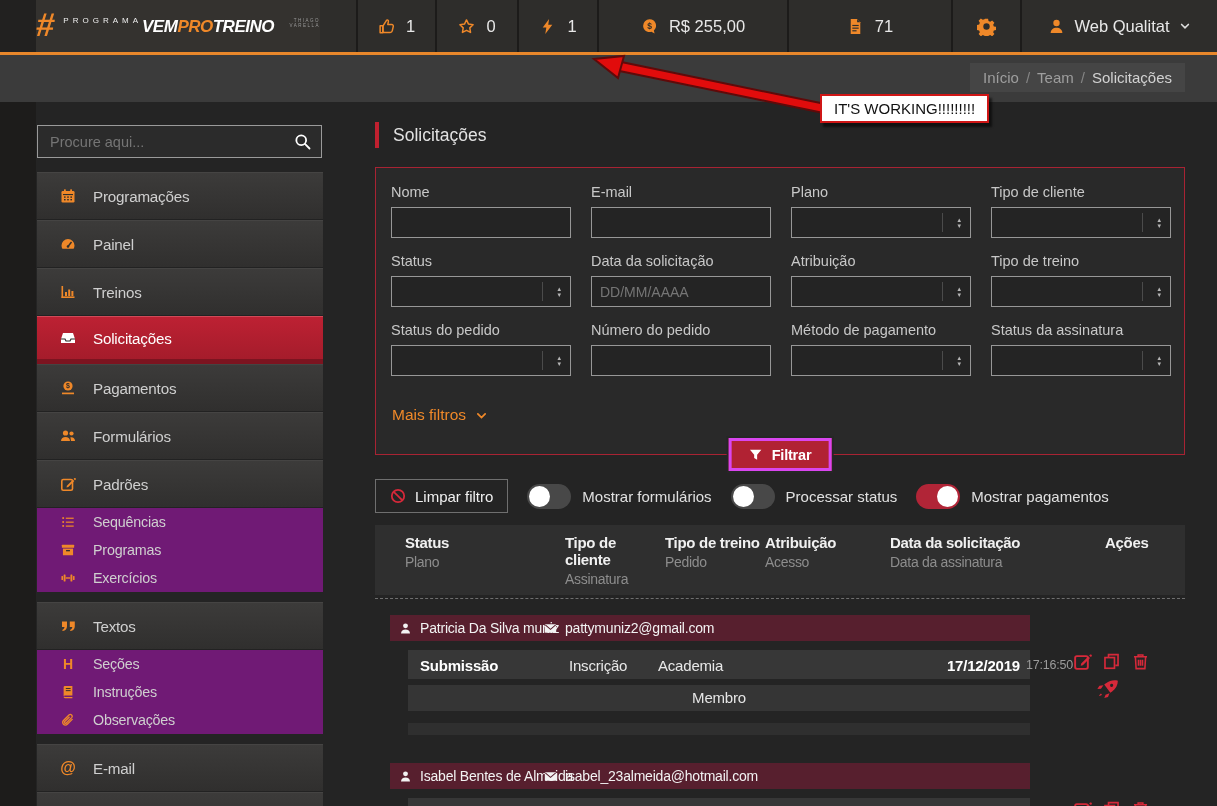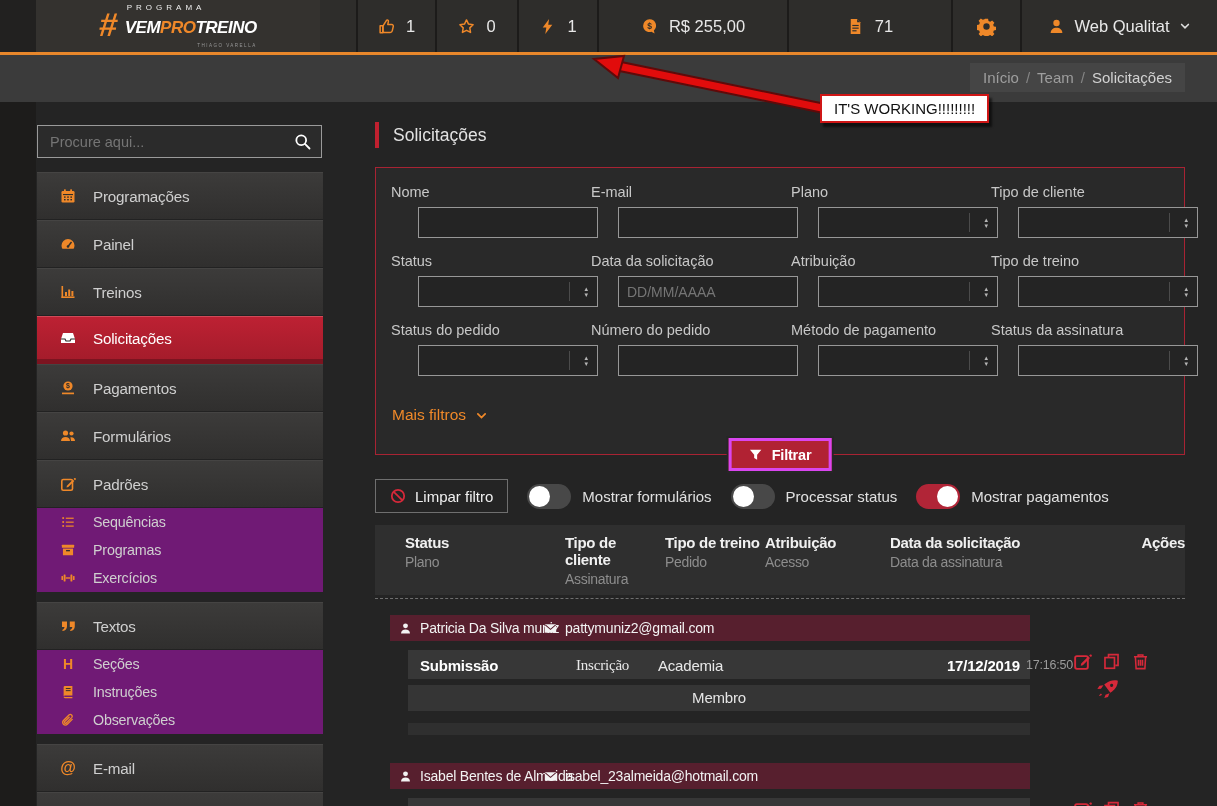--- a/index.html
+++ b/index.html
@@ -9,21 +9,21 @@
   .icn{display:inline-flex;align-items:center;justify-content:center;line-height:0;}
   .icn svg{width:1em;height:1em;}
   .tglyph{font-weight:bold;font-style:normal;line-height:1;}
 
   
   .topbar{position:absolute;left:0;top:0;width:1217px;height:52px;background:#2e2d2b;
           border-bottom:3px solid #e8872b;display:flex;align-items:stretch;}
   .tb-strip{width:36px;background:#222120;}
   .tb-logo{width:284px;background:#34322f;display:flex;align-items:center;justify-content:center;gap:7px;cursor:pointer;}
   .logo-hash{color:#ef8829;font-size:33px;font-weight:bold;font-style:italic;transform:skewX(-6deg);margin-top:-2px;}
-  .logo-col{display:flex;flex-direction:column;line-height:1;gap:6px;}
+  .logo-col{display:flex;flex-direction:row;line-height:1;}
   .logo-top{color:#eee;font-size:8px;letter-spacing:4px;margin-left:2px;}
   .logo-main{color:#fff;font-size:17px;font-weight:bold;font-style:italic;letter-spacing:-0.5px;margin-top:1px;}
   .logo-main .o{color:#ef8829;}
   .logo-sub{color:#999;font-size:4.5px;letter-spacing:1.5px;text-align:right;margin-top:2px;}
   .tb-flex{flex:1;}
   .tb-seg{display:flex;align-items:center;justify-content:center;gap:11px;border-left:2px solid #1c1b1a;
           color:#e8e8e8;font-size:16.5px;cursor:pointer;}
   .tb-seg .icn{color:#ef8829;font-size:17px;}
   .st-thumbs-up{width:77px;} .st-star{width:80px;} .st-lightning{width:78px;}
   .st-money{width:188px;} .st-document{width:162px;}
@@ -67,21 +67,21 @@
   .main{position:absolute;left:375px;top:102px;width:810px;}
   .titlerow{margin-top:19px;height:28px;display:flex;align-items:center;gap:14px;}
   .titlebar{width:4px;height:26px;background:#c0202f;}
   .pagetitle{margin:0;font-size:17.5px;font-weight:normal;color:#e2e2e2;}
 
   .filterpanel{position:relative;margin-top:18px;box-sizing:border-box;width:810px;height:288px;
                background:#292929;border:1px solid #a82333;padding:16px 0 0 15px;}
   .ffields{display:grid;grid-template-columns:repeat(4,180px);column-gap:20px;row-gap:15px;}
   .flabel{color:#c8c8c8;font-size:14.5px;margin-bottom:7px;}
   .finput,.fselect{box-sizing:border-box;width:180px;height:31px;background:#242424;
-        border:1px solid #979797;color:#ddd;font-family:inherit;font-size:14px;padding:0 8px;margin-left:27px;}
+        border:1px solid #979797;color:#ddd;font-family:inherit;font-size:14px;padding:0 8px;}
   .fselect{position:relative;cursor:pointer;}
   .fselect::before{content:"";position:absolute;right:27px;top:5px;bottom:5px;width:1px;background:#4b4b4b;}
   .fselect::after{content:"▴\A▾";white-space:pre;position:absolute;right:9px;top:50%;
         transform:translateY(-50%);font-size:7px;line-height:6px;color:#b5b5b5;text-align:center;}
   .morefilters{position:absolute;left:16px;bottom:30px;color:#ef8829;font-size:15.5px;
         display:flex;align-items:center;gap:9px;cursor:pointer;}
   .morefilters .icn{font-size:13px;}
   .filtrar{position:absolute;bottom:-17px;left:50%;transform:translateX(-50%);height:33px;
         background:#b12233;border:3px solid #d946ef;box-shadow:0 0 0 2px #262626;color:#fff;
         font-family:inherit;font-weight:bold;font-size:14.5px;letter-spacing:-0.2px;
@@ -97,34 +97,34 @@
   .toggle{width:44px;height:25px;border-radius:13px;background:#484848;position:relative;cursor:pointer;}
   .toggle .knob{position:absolute;top:2px;left:2px;width:21px;height:21px;border-radius:50%;background:#fff;}
   .toggle.on{background:#b12537;}
   .toggle.on .knob{left:21px;}
   .toglabel{color:#e0e0e0;font-size:15px;}
 
   .thead{margin-top:12px;background:#2f2f2f;display:flex;padding:9px 0 8px 30px;}
   .th .l1{font-size:15px;font-weight:bold;color:#f0f0f0;letter-spacing:-0.3px;margin-bottom:3px;}
   .th .l2{font-size:14px;color:#8d8d8d;letter-spacing:-0.3px;}
   .thw1{width:160px;} .thw2{width:100px;} .thw3{width:100px;} .thw4{width:125px;} .thw5{width:215px;}
-  .thw6{flex:1;text-align:right;}
+  .thw6{flex:1;text-align:left;}
   .dashed{border-top:1px dashed #6f6f6f;margin-top:3px;}
 
   .rowgroup{position:relative;margin-top:16px;}
   .rowgroup + .rowgroup{margin-top:28px;}
   .namebar{position:relative;margin-left:15px;width:640px;height:26px;background:#571f2e;
         display:flex;align-items:center;color:#f2f2f2;font-size:14px;}
   .namebar .icn{color:#f2f2f2;font-size:13px;margin:0 8px 0 9px;}
   .mailblock{position:absolute;left:145px;display:flex;align-items:center;}
   .databar{position:relative;margin-left:33px;margin-top:9px;width:622px;height:29px;background:#373737;
         color:#e8e8e8;font-size:15px;}
   .databar span{position:absolute;top:50%;transform:translateY(-50%);}
   .v-status{left:12px;font-weight:bold;color:#fff;}
-  .v-client{left:168px;font-family:Liberation Serif, serif;} .v-train{left:250px;}
+  .v-client{left:161px;} .v-train{left:250px;}
   .v-date{right:10px;font-weight:bold;color:#fff;white-space:nowrap;}
   .v-date .time{font-weight:normal;color:#9b9b9b;font-size:12.5px;margin-left:6px;}
   .memberbar{margin-left:33px;margin-top:6px;width:622px;height:26px;background:#353535;
         text-align:center;line-height:26px;color:#e5e5e5;font-size:15px;}
   .thinbar{margin-left:33px;margin-top:12px;width:622px;height:12px;background:#2f2f2f;}
   .actions{position:absolute;left:698px;top:37px;width:110px;}
   .actrow{display:flex;gap:10px;}
   .actions .icn{color:#d6293a;font-size:19px;cursor:pointer;}
   .rocket-line{margin-top:7px;margin-left:24px;}
   .rocket-line .icn{font-size:21px;transform:rotate(8deg);}

